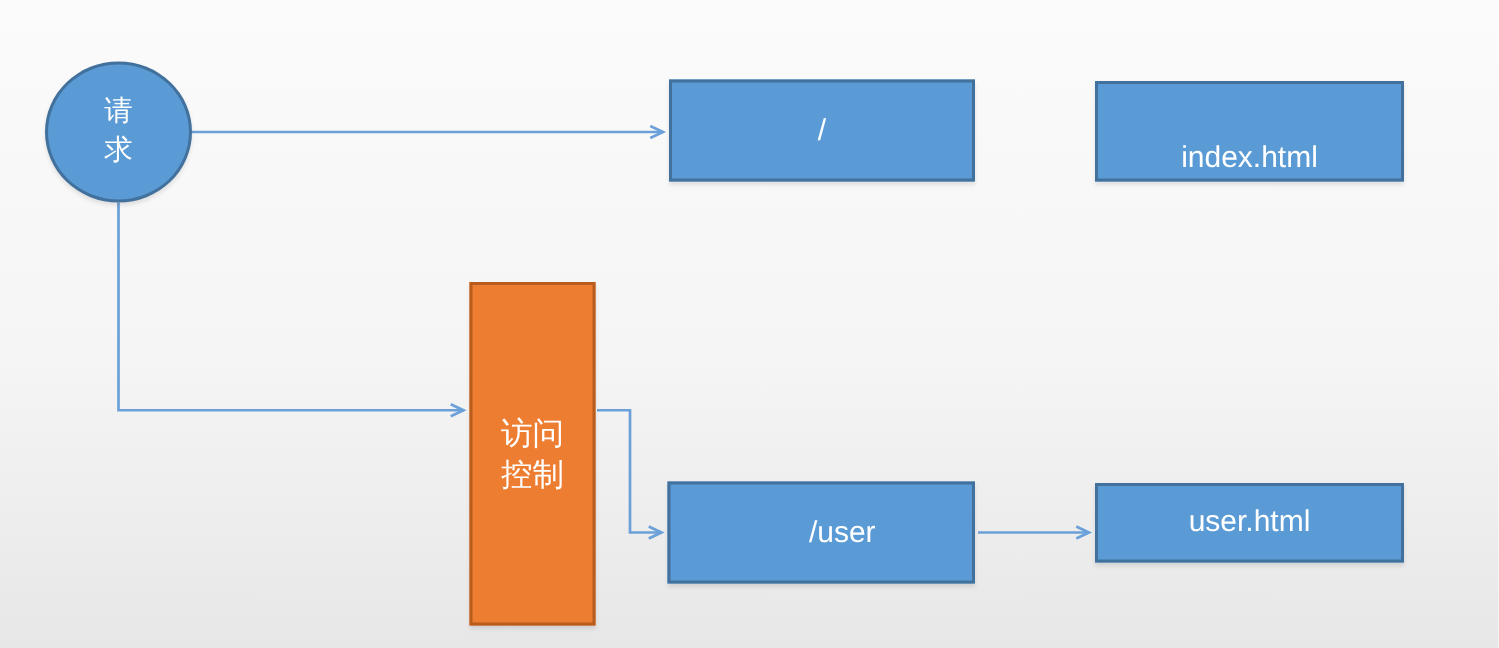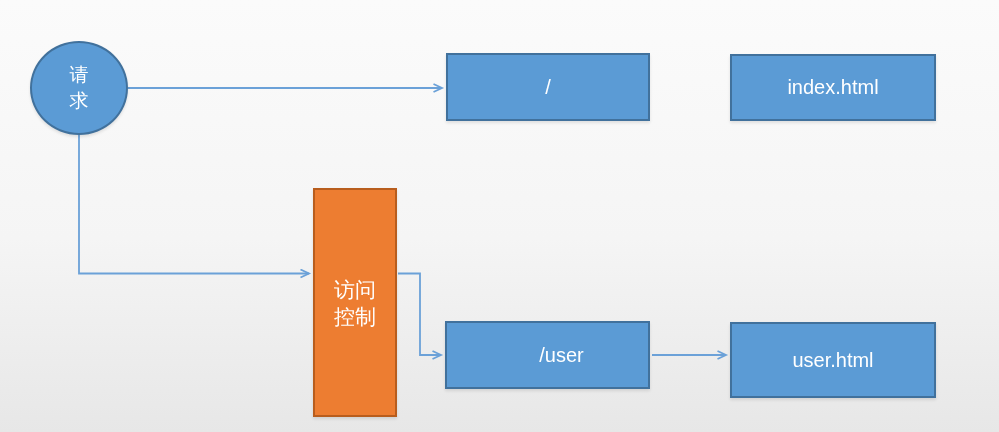--- a/index.html
+++ b/index.html
@@ -48,24 +48,24 @@
     border: 2px solid var(--orange-border, #b85d1d);
   }
   .node.circle {
     border-radius: 50%;
     left: 30px; top: 41px;
     width: 98px; height: 94px;
     line-height: 26px;
     font-size: 19px;
   }
   .node.rect-root   { left: 446px; top: 53px;  width: 204px; height: 68px; }
-  .node.rect-index  { left: 730px; top: 54px;  width: 206px; height: 67px; }
+  .node.rect-index  { left: 730px; top: 54px;  width: 206px; height: 67px; justify-content: flex-end; }
   .node.rect-access { left: 313px; top: 160px; width: 84px;  height: 229px; font-size: 21px; margin-top: 28px; }
   .node.rect-user   { left: 445px; top: 321px; width: 205px; height: 68px; padding-left: 28px; }
-  .node.rect-uhtml  { left: 730px; top: 322px; width: 206px; height: 76px; }
+  .node.rect-uhtml  { left: 730px; top: 322px; width: 206px; height: 53px; }
 </style>
 </head>
 <body>
 
 <div class="stage" style="--bg-top: #fbfbfb; --bg-bottom: #e7e7e7; --blue: #5b9bd5; --blue-border: #41719c; --orange: #ed7d31; --orange-border: #b85d1d; --connector: #6ba1d8; --node-text: #ffffff;">
 
   <svg class="connectors" viewBox="0 0 999 432">
     <defs>
       <marker id="openArrow" markerUnits="userSpaceOnUse" markerWidth="12" markerHeight="12" refX="9.5" refY="5" orient="auto">
         <path d="M1,1 L9.5,5 L1,9" fill="none" stroke="var(--connector, #6ba1d8)" stroke-width="1.6"></path>

